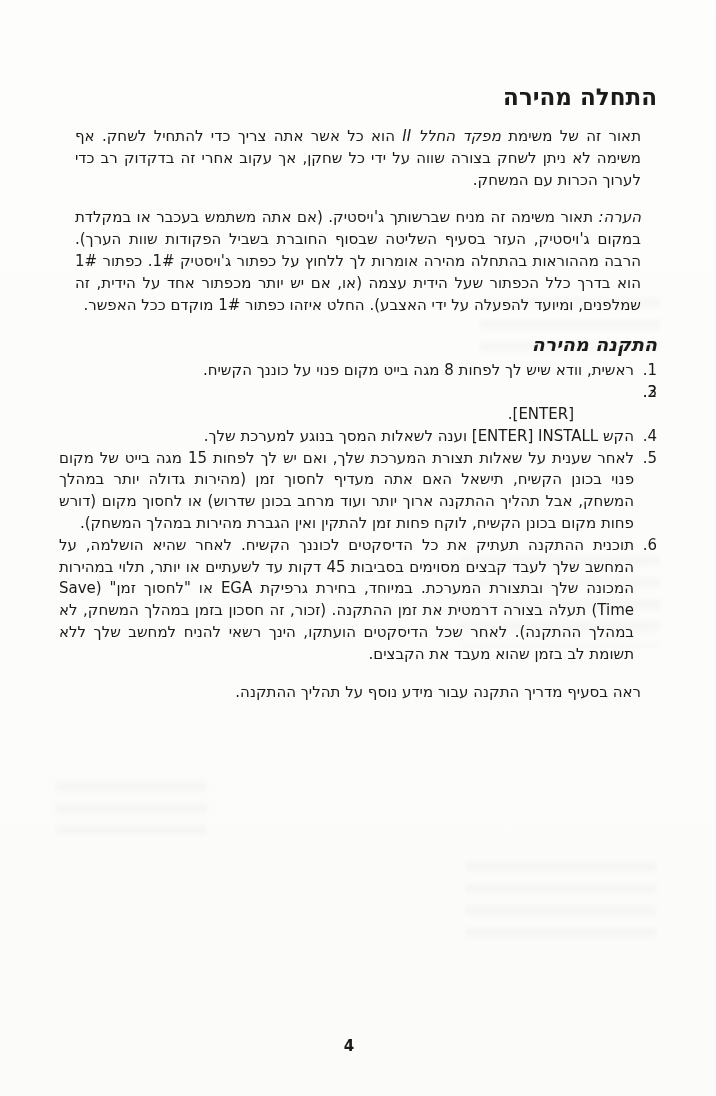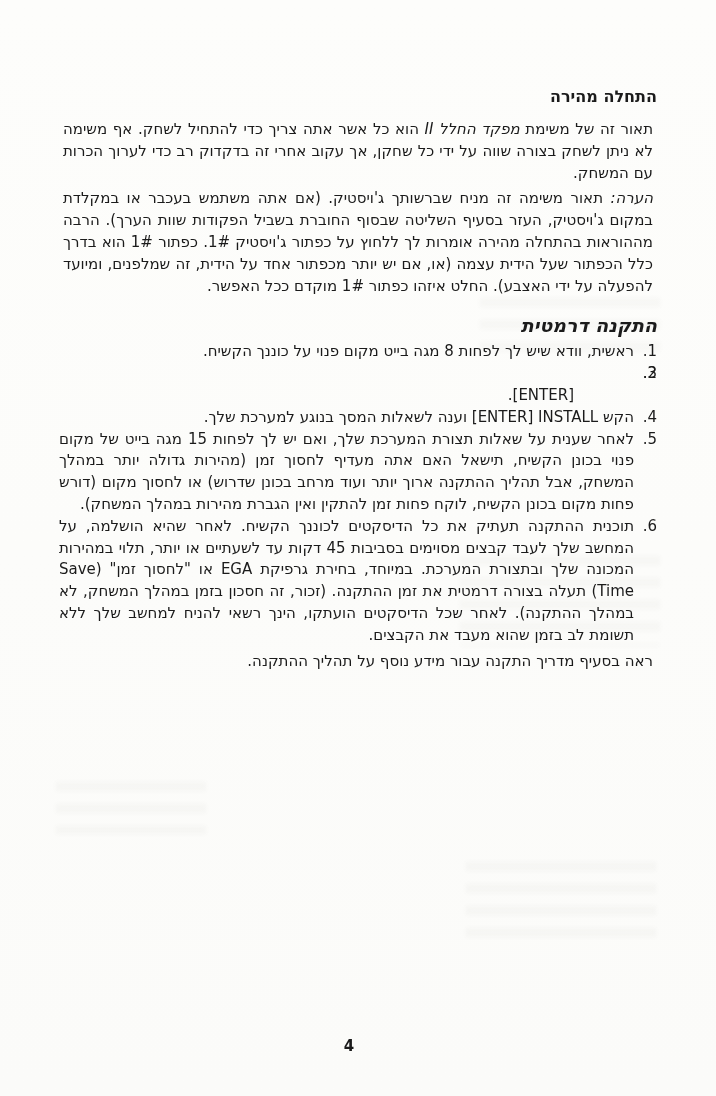--- a/index.html
+++ b/index.html
@@ -12,23 +12,23 @@
     overflow:hidden;
   }
   .page{position:absolute;inset:0;background:linear-gradient(180deg,#fdfdfb 0%,#fbfbf9 100%);}
   .content{
     position:absolute;top:84px;right:59px;left:59px;
     direction:rtl;
     text-align:justify;
     font-size:15px;
     line-height:21.8px;
   }
-  h1.h1{font-size:16px;line-height:26px;font-weight:bold;margin:0 0 9px 0;text-align:right;}
+  h1.h1{font-size:23px;line-height:26px;font-weight:bold;margin:0 0 9px 0;text-align:right;}
   h2.h2{font-size:19px;line-height:22px;font-weight:bold;font-style:italic;margin:17px 0 5px 0;text-align:right;}
-  p.para{margin:4px;}
+  p.para{margin:16px;}
   .i{font-style:italic;}
   .b{font-weight:normal;}
   .u{}
   .step{position:relative;padding-right:23px;margin:0;}
   .step .num{position:absolute;right:0;top:0;}
   .cont{margin-right:60px;}
   .footer-note{margin-top:23px;}
   .page-number{
     position:absolute;top:1037px;left:339px;width:20px;
     text-align:center;font-weight:bold;font-size:15px;
@@ -58,21 +58,21 @@
   <div class="bleed bleed-d"></div>
 
   <div class="content">
 
     <h1 class="h1">התחלה מהירה</h1>
 
     <p class="para"><span>תאור זה של משימת </span><span class="i">מפקד החלל II</span><span> הוא כל אשר אתה צריך כדי להתחיל לשחק. אף משימה לא ניתן לשחק בצורה שווה על ידי כל שחקן, אך עקוב אחרי זה בדקדוק רב כדי לערוך הכרות עם המשחק.</span></p>
 
     <p class="para"><span class="i">הערה:</span><span> תאור משימה זה מניח שברשותך ג'ויסטיק. (אם אתה משתמש בעכבר או במקלדת במקום ג'ויסטיק, העזר בסעיף </span><span class="b">השליטה</span><span> שבסוף החוברת בשביל הפקודות שוות הערך). הרבה מההוראות </span><span class="b">בהתחלה מהירה</span><span> אומרות לך </span><span class="b">ללחוץ</span><span> על כפתור ג'ויסטיק 1#. כפתור 1# הוא בדרך כלל הכפתור שעל הידית עצמה (או, אם יש יותר מכפתור אחד על הידית, זה שמלפנים, ומיועד להפעלה על ידי האצבע). החלט איזהו כפתור 1# מוקדם ככל האפשר.</span></p>
 
-    <h2 class="h2">התקנה דרמטית</h2>
+    <h2 class="h2">התקנה מהירה</h2>
 
     <div class="step">
       <span class="num">1.</span><span>ראשית, וודא שיש לך לפחות 8 מגה בייט מקום פנוי על כוננך הקשיח.</span>
     </div>
 
     <div class="step">
       <span class="num">2.</span>
     </div>
 
     <div class="step">

